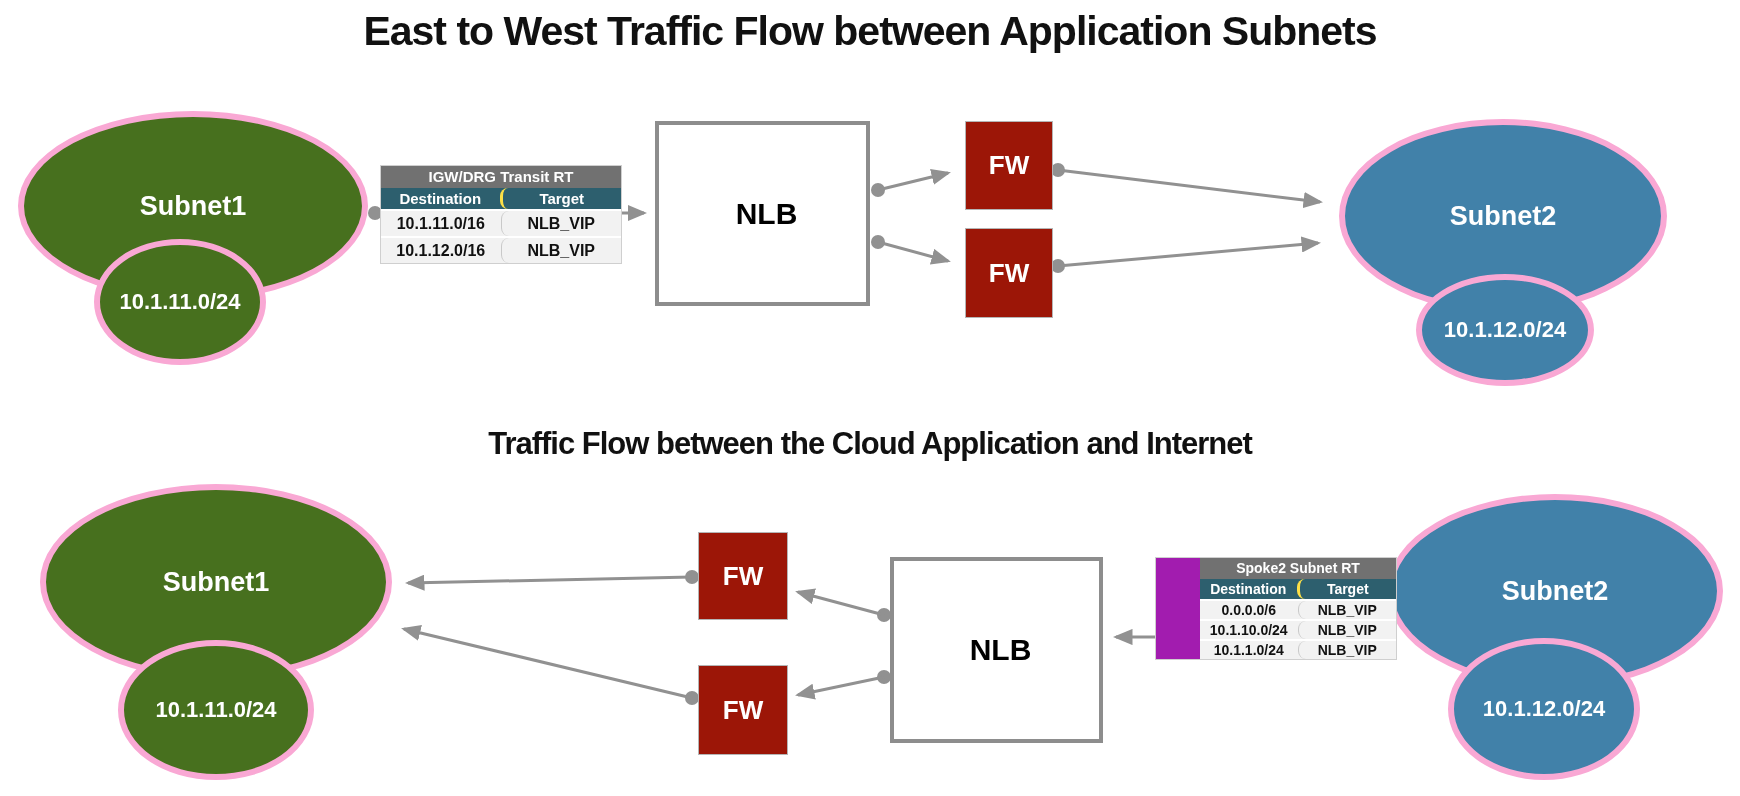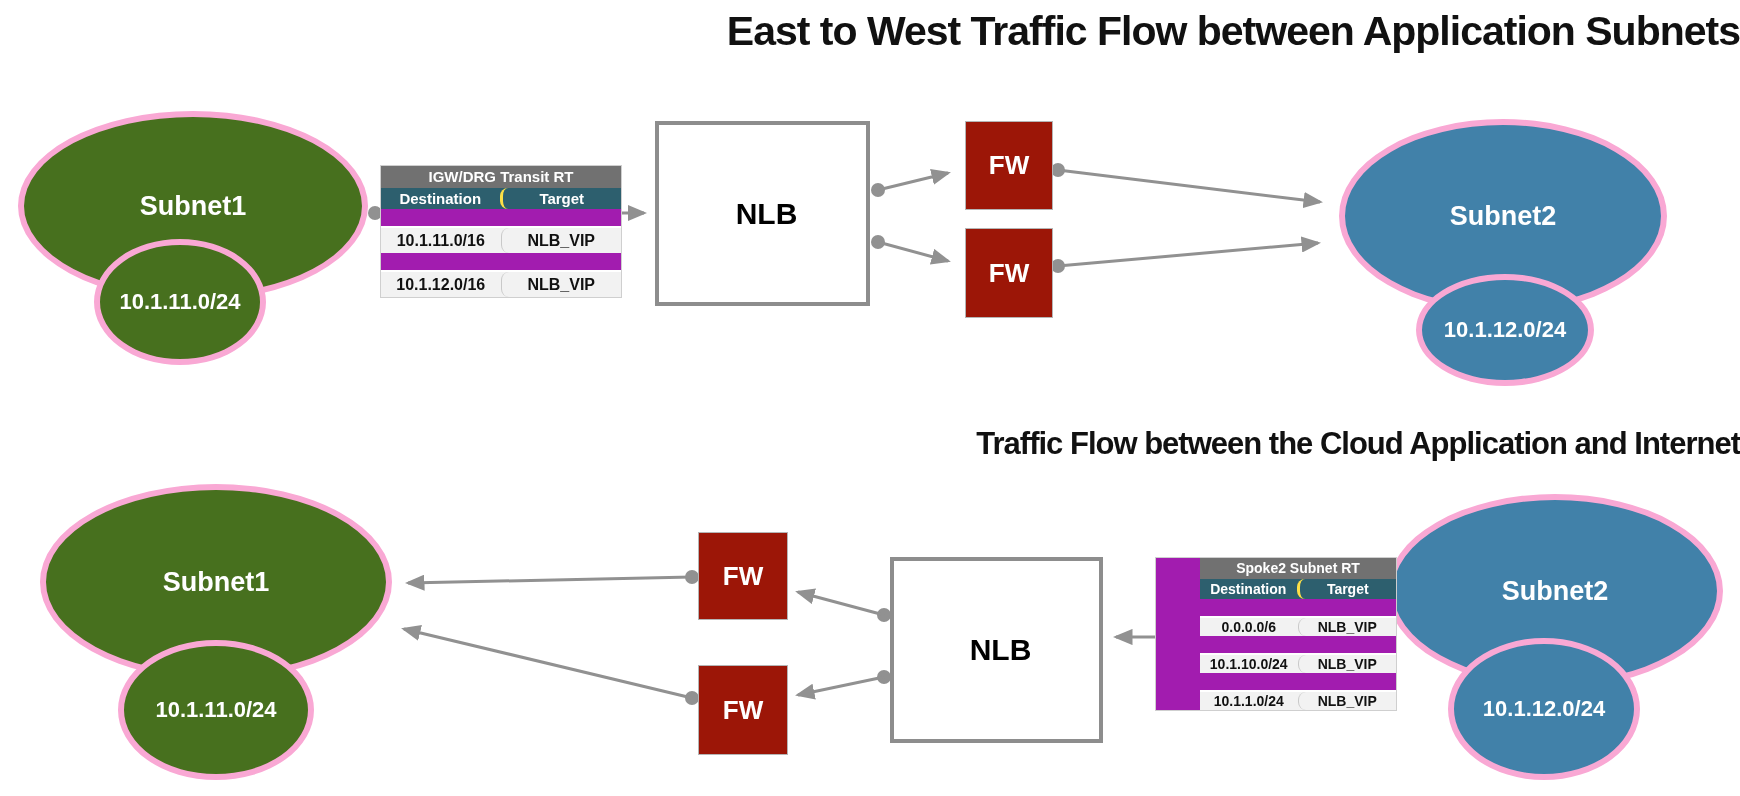--- a/index.html
+++ b/index.html
@@ -1,21 +1,21 @@
 <!DOCTYPE html>
 <html><head>
 <meta charset="utf-8">
 <style>
   html,body{margin:0;padding:0;background:#ffffff;}
   .canvas{
     position:relative;width:1740px;height:796px;background:#ffffff;overflow:hidden;
     font-family:"Liberation Sans", sans-serif;
   }
   .dtitle{
-    position:absolute;left:0;width:100%;text-align:right;
+    position:absolute;left:0;width:100%;text-align:center;
     font-weight:bold;color:#111;letter-spacing:-1px;margin:0;
   }
   .t1{top:8px;font-size:41px;}
   .t2{top:426px;font-size:31px;}
   .ellipse{
     position:absolute;border-radius:50%;
     display:flex;align-items:center;justify-content:center;
     border:6px solid #f9a8d4;box-sizing:border-box;z-index:1;text-align:center;
   }
   .green{background:#47701e;}
@@ -33,21 +33,21 @@
     position:absolute;background:#9c1607;border:1px solid #b5b5b5;box-sizing:border-box;
     display:flex;align-items:center;justify-content:center;z-index:3;
   }
   .fw span{font-weight:bold;font-size:26px;color:#ffffff;}
   .rtable{position:absolute;z-index:3;box-sizing:border-box;border:1px solid #cfcfcf;background:#a21caf;}
   .rt-title{
     background:#717171;color:#ffffff;font-weight:bold;text-align:center;
   }
   .rt-head,.rt-row{display:flex;}
   .rt-head{background:#2d5f6e;color:#ffffff;font-weight:bold;}
-  .rt-row{background:#f2f2f2;color:#111;font-weight:bold;border-top:2px solid #ffffff;margin-top:17px;}
+  .rt-row{background:#f2f2f2;color:#111;font-weight:bold;border-top:2px solid #ffffff;}
   .rt-cell{flex:1;text-align:center;white-space:nowrap;overflow:hidden;border-radius:8px;}
   .rt-head .rt-cell + .rt-cell{border-left:3px solid #fde047;}
   .rt-row .rt-cell + .rt-cell{border-left:1px solid #c9c9c9;}
   .rt1 .rt-title{font-size:15px;line-height:22px;height:22px;}
   .rt1 .rt-head .rt-cell{font-size:15px;line-height:21px;height:21px;}
   .rt1 .rt-row .rt-cell{font-size:16px;line-height:25px;height:25px;}
   .rt2 .rt-title{font-size:14px;line-height:21px;height:21px;}
   .rt2 .rt-head .rt-cell{font-size:14px;line-height:20px;height:20px;}
   .rt2 .rt-row .rt-cell{font-size:14px;line-height:18px;height:18px;}
 </style>

